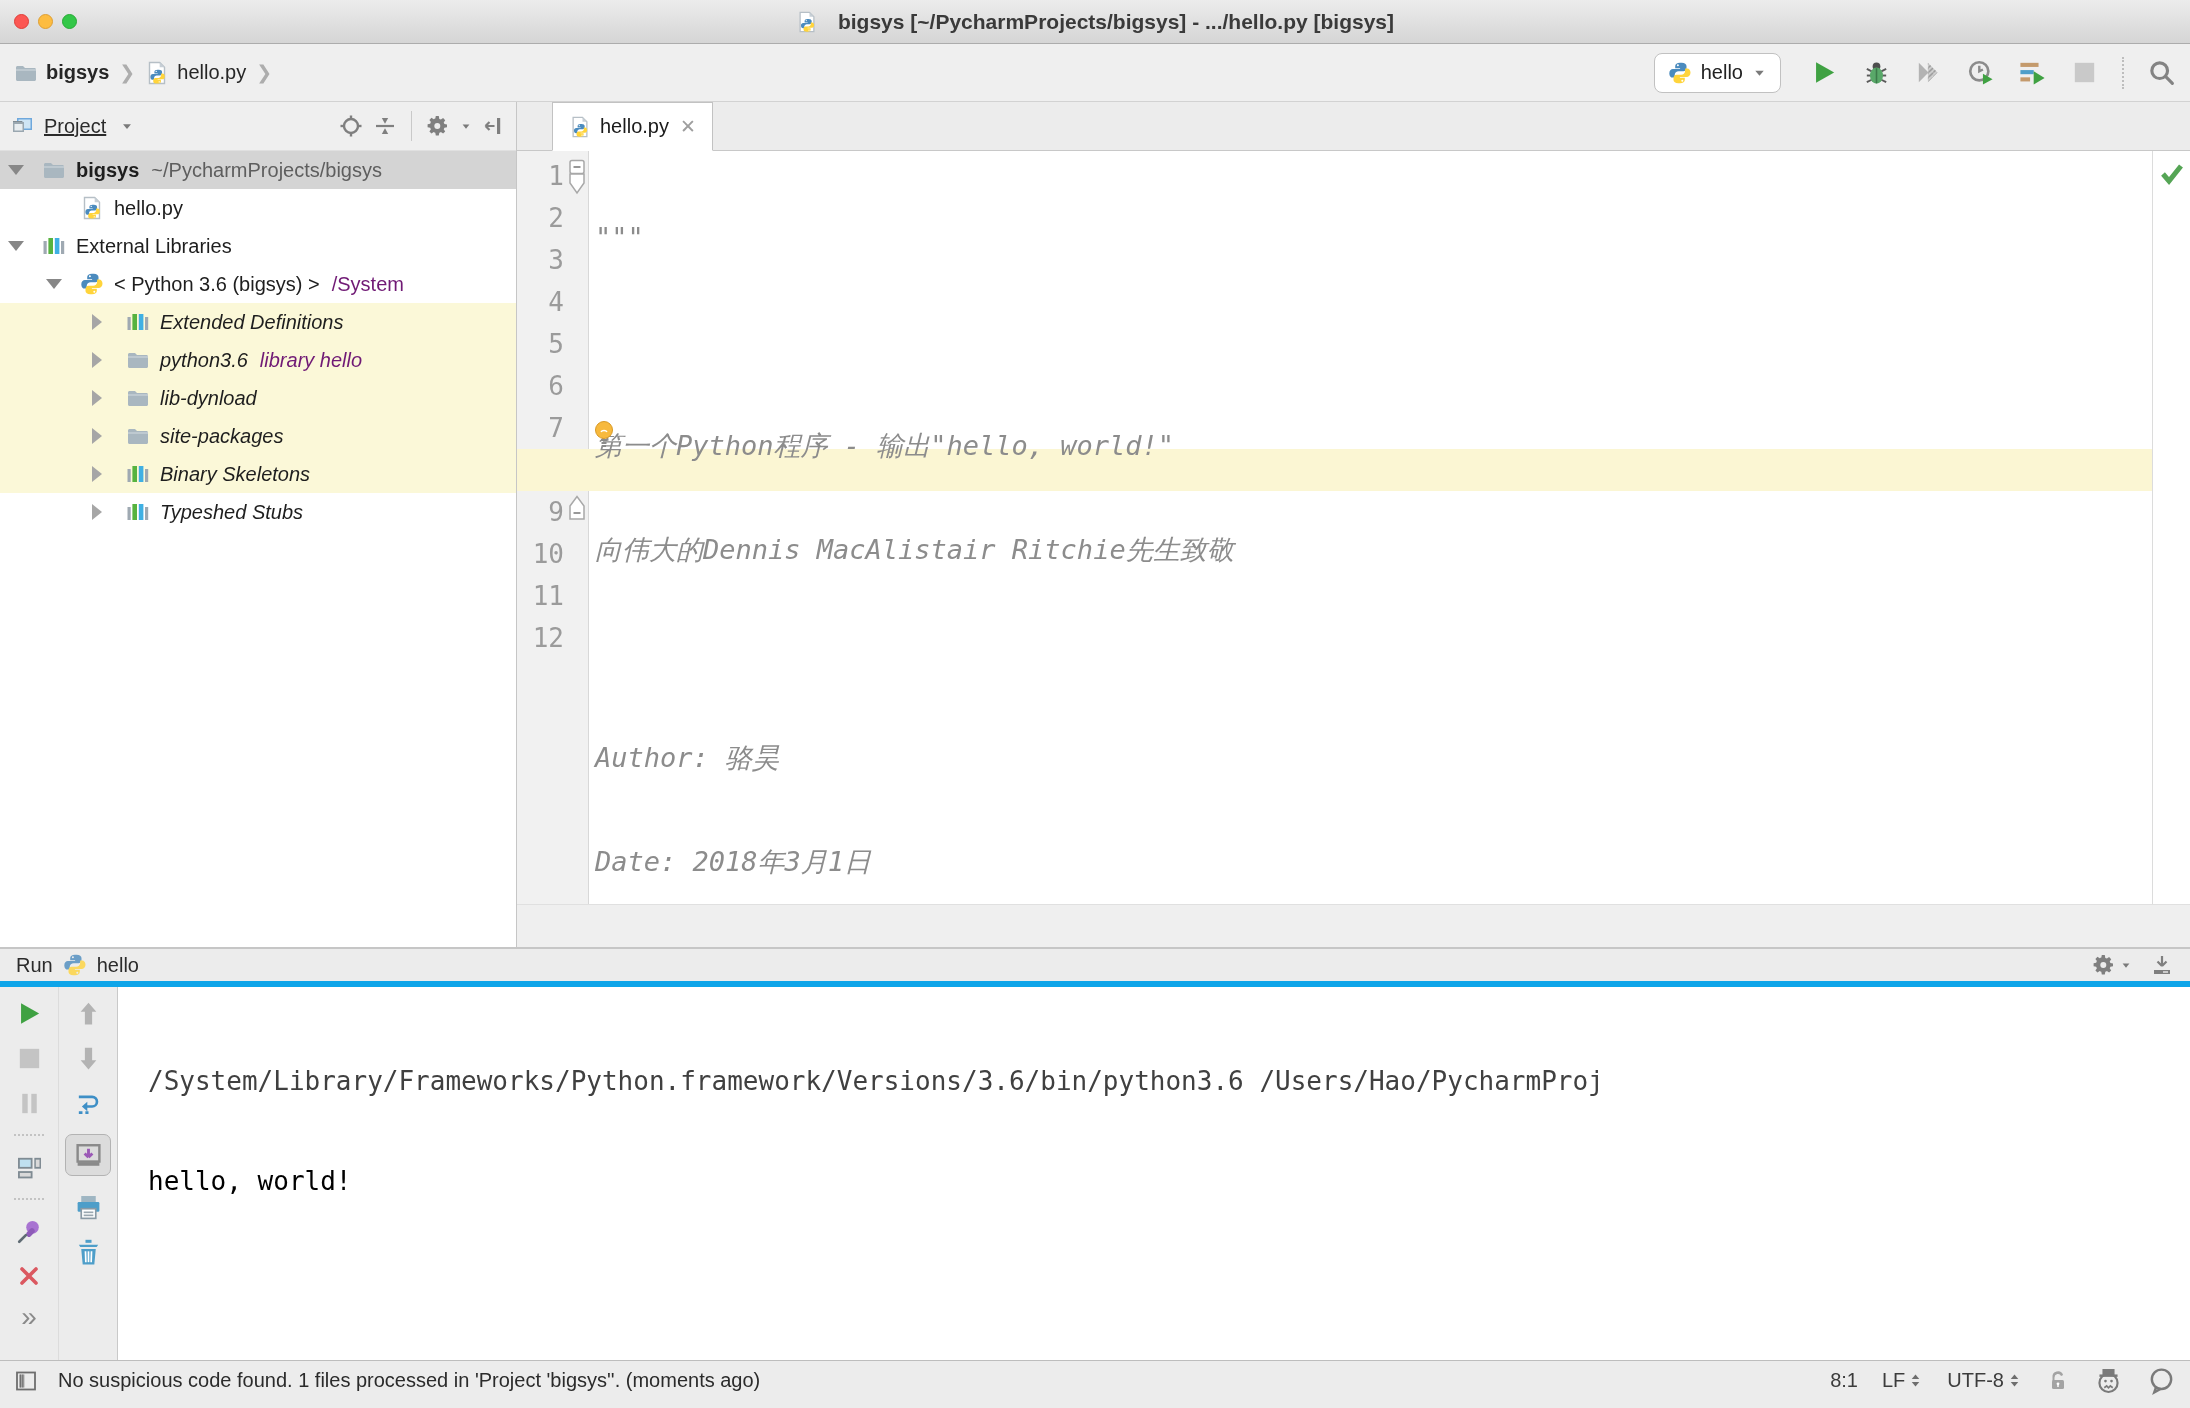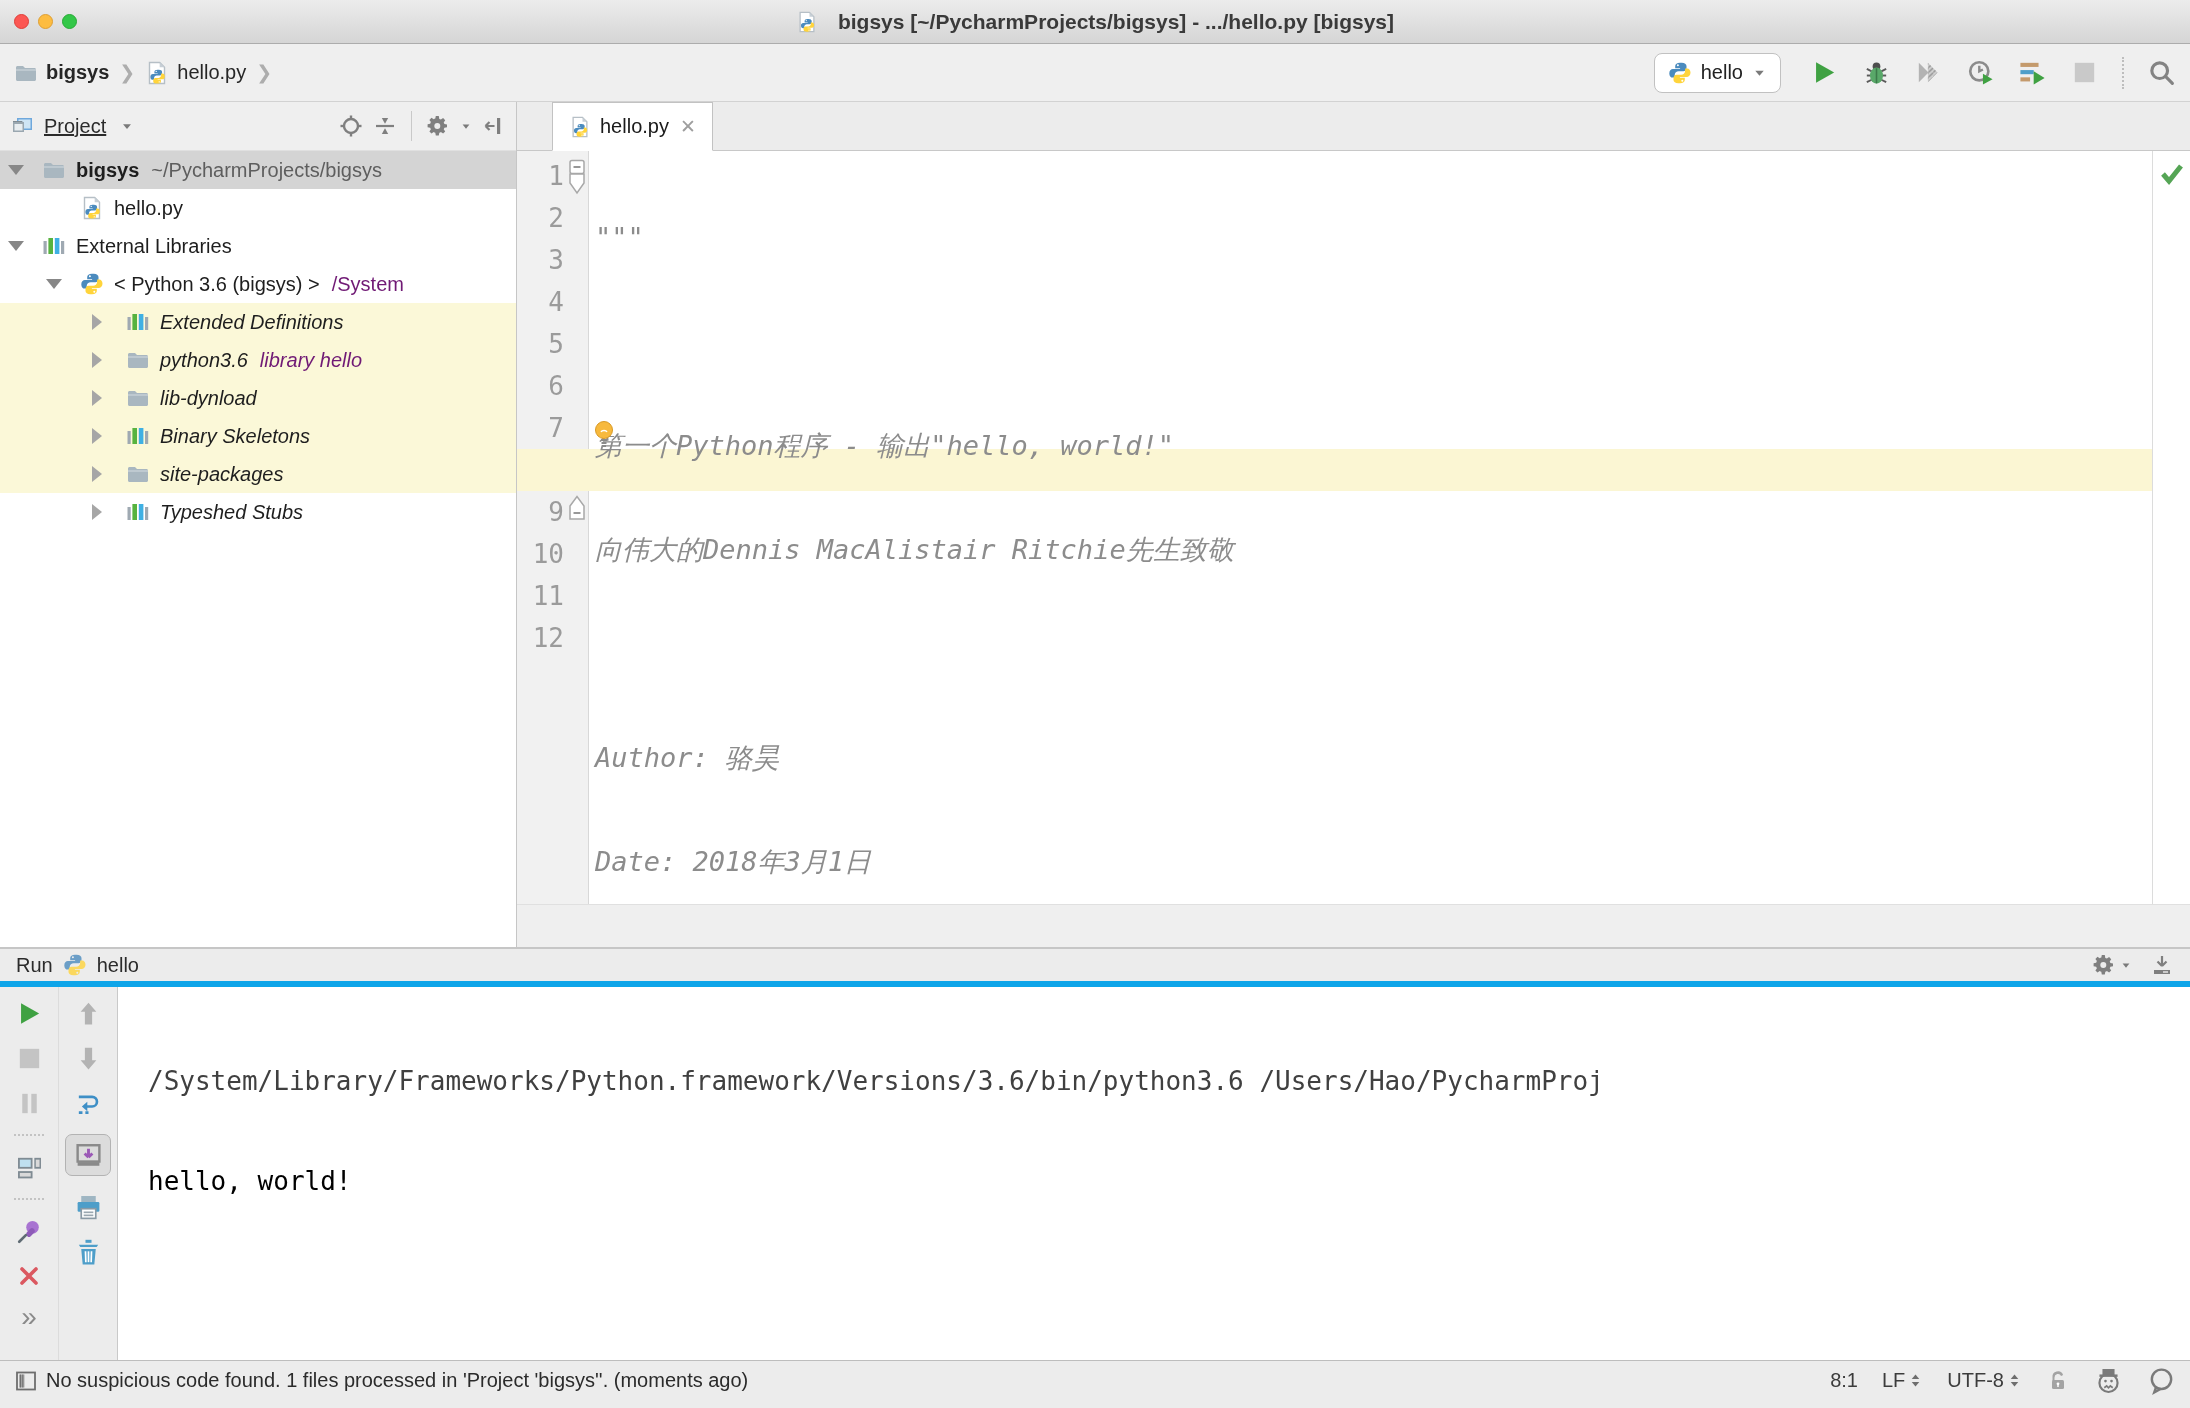--- a/index.html
+++ b/index.html
@@ -75,21 +75,21 @@
   .rbtn { width:34px; height:28px; display:flex; align-items:center; justify-content:center; }
   .rbtn.pressed { width:46px; height:42px; background:#DCDCDC; border:1px solid #B3B3B3; border-radius:7px; }
   .hdots { width:30px; border-top:2px dotted #C3C3C3; height:0; }
   .more { font-size:28px; color:#8A8A8A; line-height:20px; }
   .console { flex:1; padding:14px 0 0 30px; font-family:"DejaVu Sans Mono",monospace; font-size:26px; white-space:pre; overflow:hidden; background:#FFF; }
   .con-line { height:40px; line-height:40px; }
   .con-line.sys { color:#404040; }
   .con-line.out { color:#000; }
 
   
-  .statusbar { height:40px; background:#ECECEC; border-top:1px solid #BDBDBD; display:flex; align-items:center; padding:0 14px; }
+  .statusbar { height:40px; background:#ECECEC; border-top:1px solid #BDBDBD; display:flex; align-items:center; padding:0 14px; gap:12px; }
   .sb-msg { font-size:20px; color:#2B2B2B; margin-left:8px; }
   .sb-right { margin-left:auto; display:flex; align-items:center; gap:24px; font-size:20px; color:#3C3C3C; }
   .sb-item { display:flex; align-items:center; gap:3px; }
 </style>
 </head>
 <body>
 
 <svg width="0" height="0" style="position:absolute">
   <defs>
     <pattern id="hatch" width="4" height="4" patternUnits="userSpaceOnUse">
@@ -309,32 +309,32 @@
         <svg class="tico">
             <use href="#ic-folder"></use>
           </svg>
         <span class="lbl">lib-dynload</span>
       </div>
       <div class="row lvl2 hl">
         <span class="arr">
             <span class="tri-r"></span>
           </span>
         <svg class="tico">
+            <use href="#ic-folder"></use>
+          </svg>
+        <span class="lbl">site-packages</span>
+      </div>
+      <div class="row lvl2 hl">
+        <span class="arr">
+            <span class="tri-r"></span>
+          </span>
+        <svg class="tico">
             <use href="#ic-lib"></use>
           </svg>
         <span class="lbl">Binary Skeletons</span>
-      </div>
-      <div class="row lvl2 hl">
-        <span class="arr">
-            <span class="tri-r"></span>
-          </span>
-        <svg class="tico">
-            <use href="#ic-folder"></use>
-          </svg>
-        <span class="lbl">site-packages</span>
       </div>
       <div class="row lvl2">
         <span class="arr">
             <span class="tri-r"></span>
           </span>
         <svg class="tico">
             <use href="#ic-lib"></use>
           </svg>
         <span class="lbl">Typeshed Stubs</span>
       </div>

